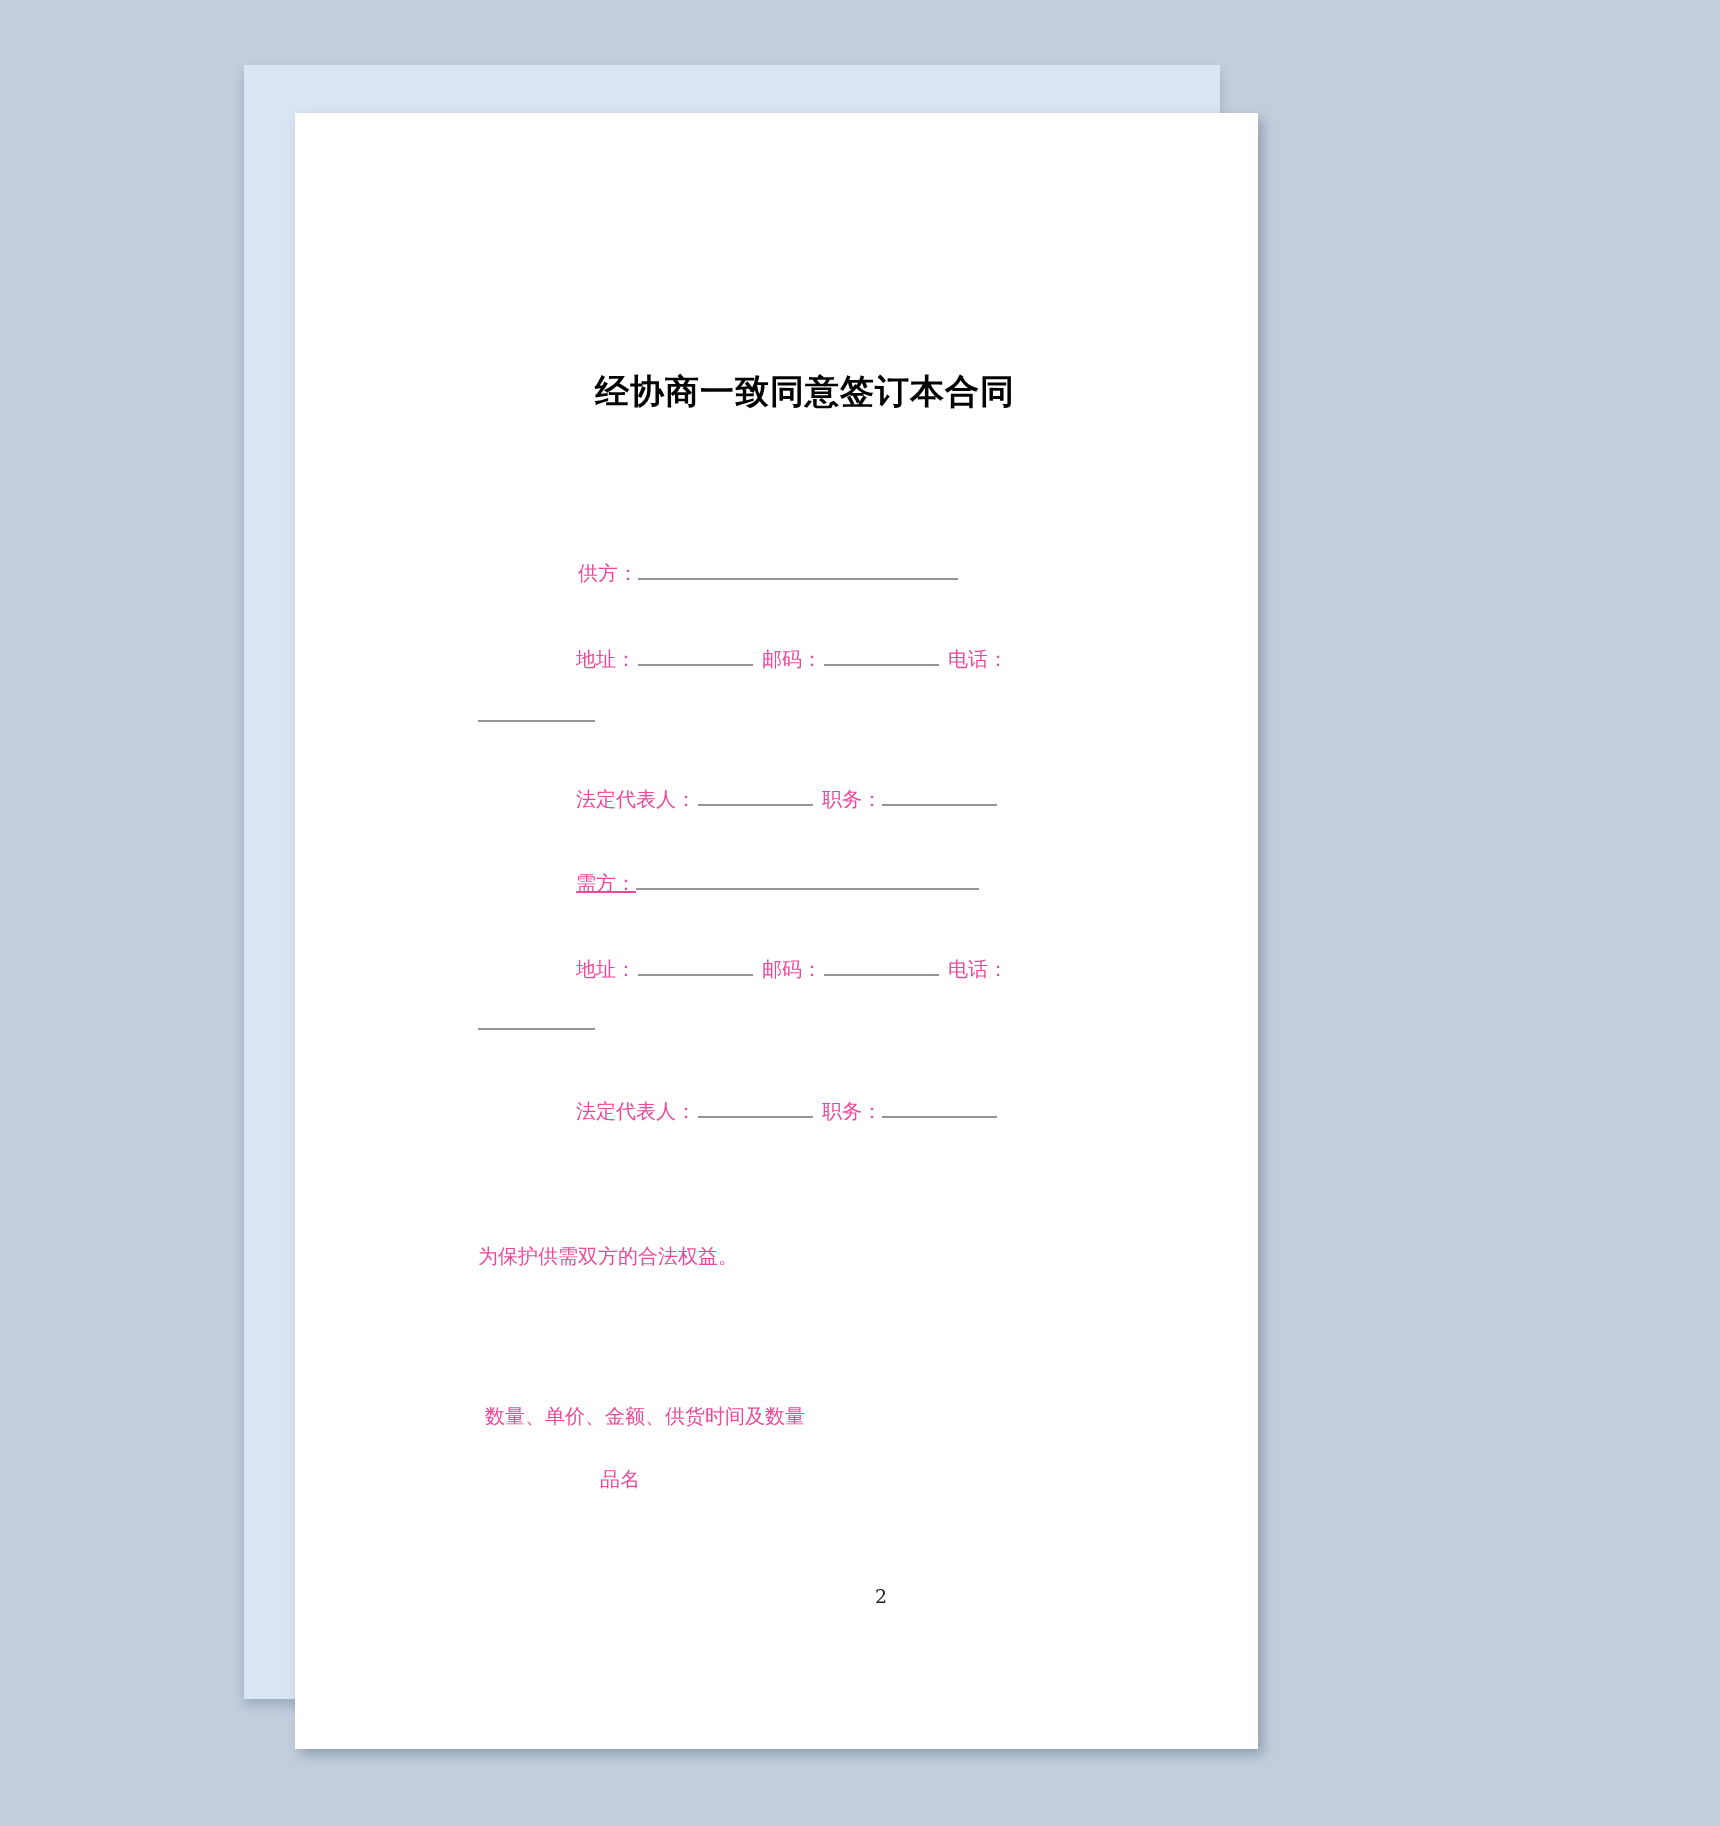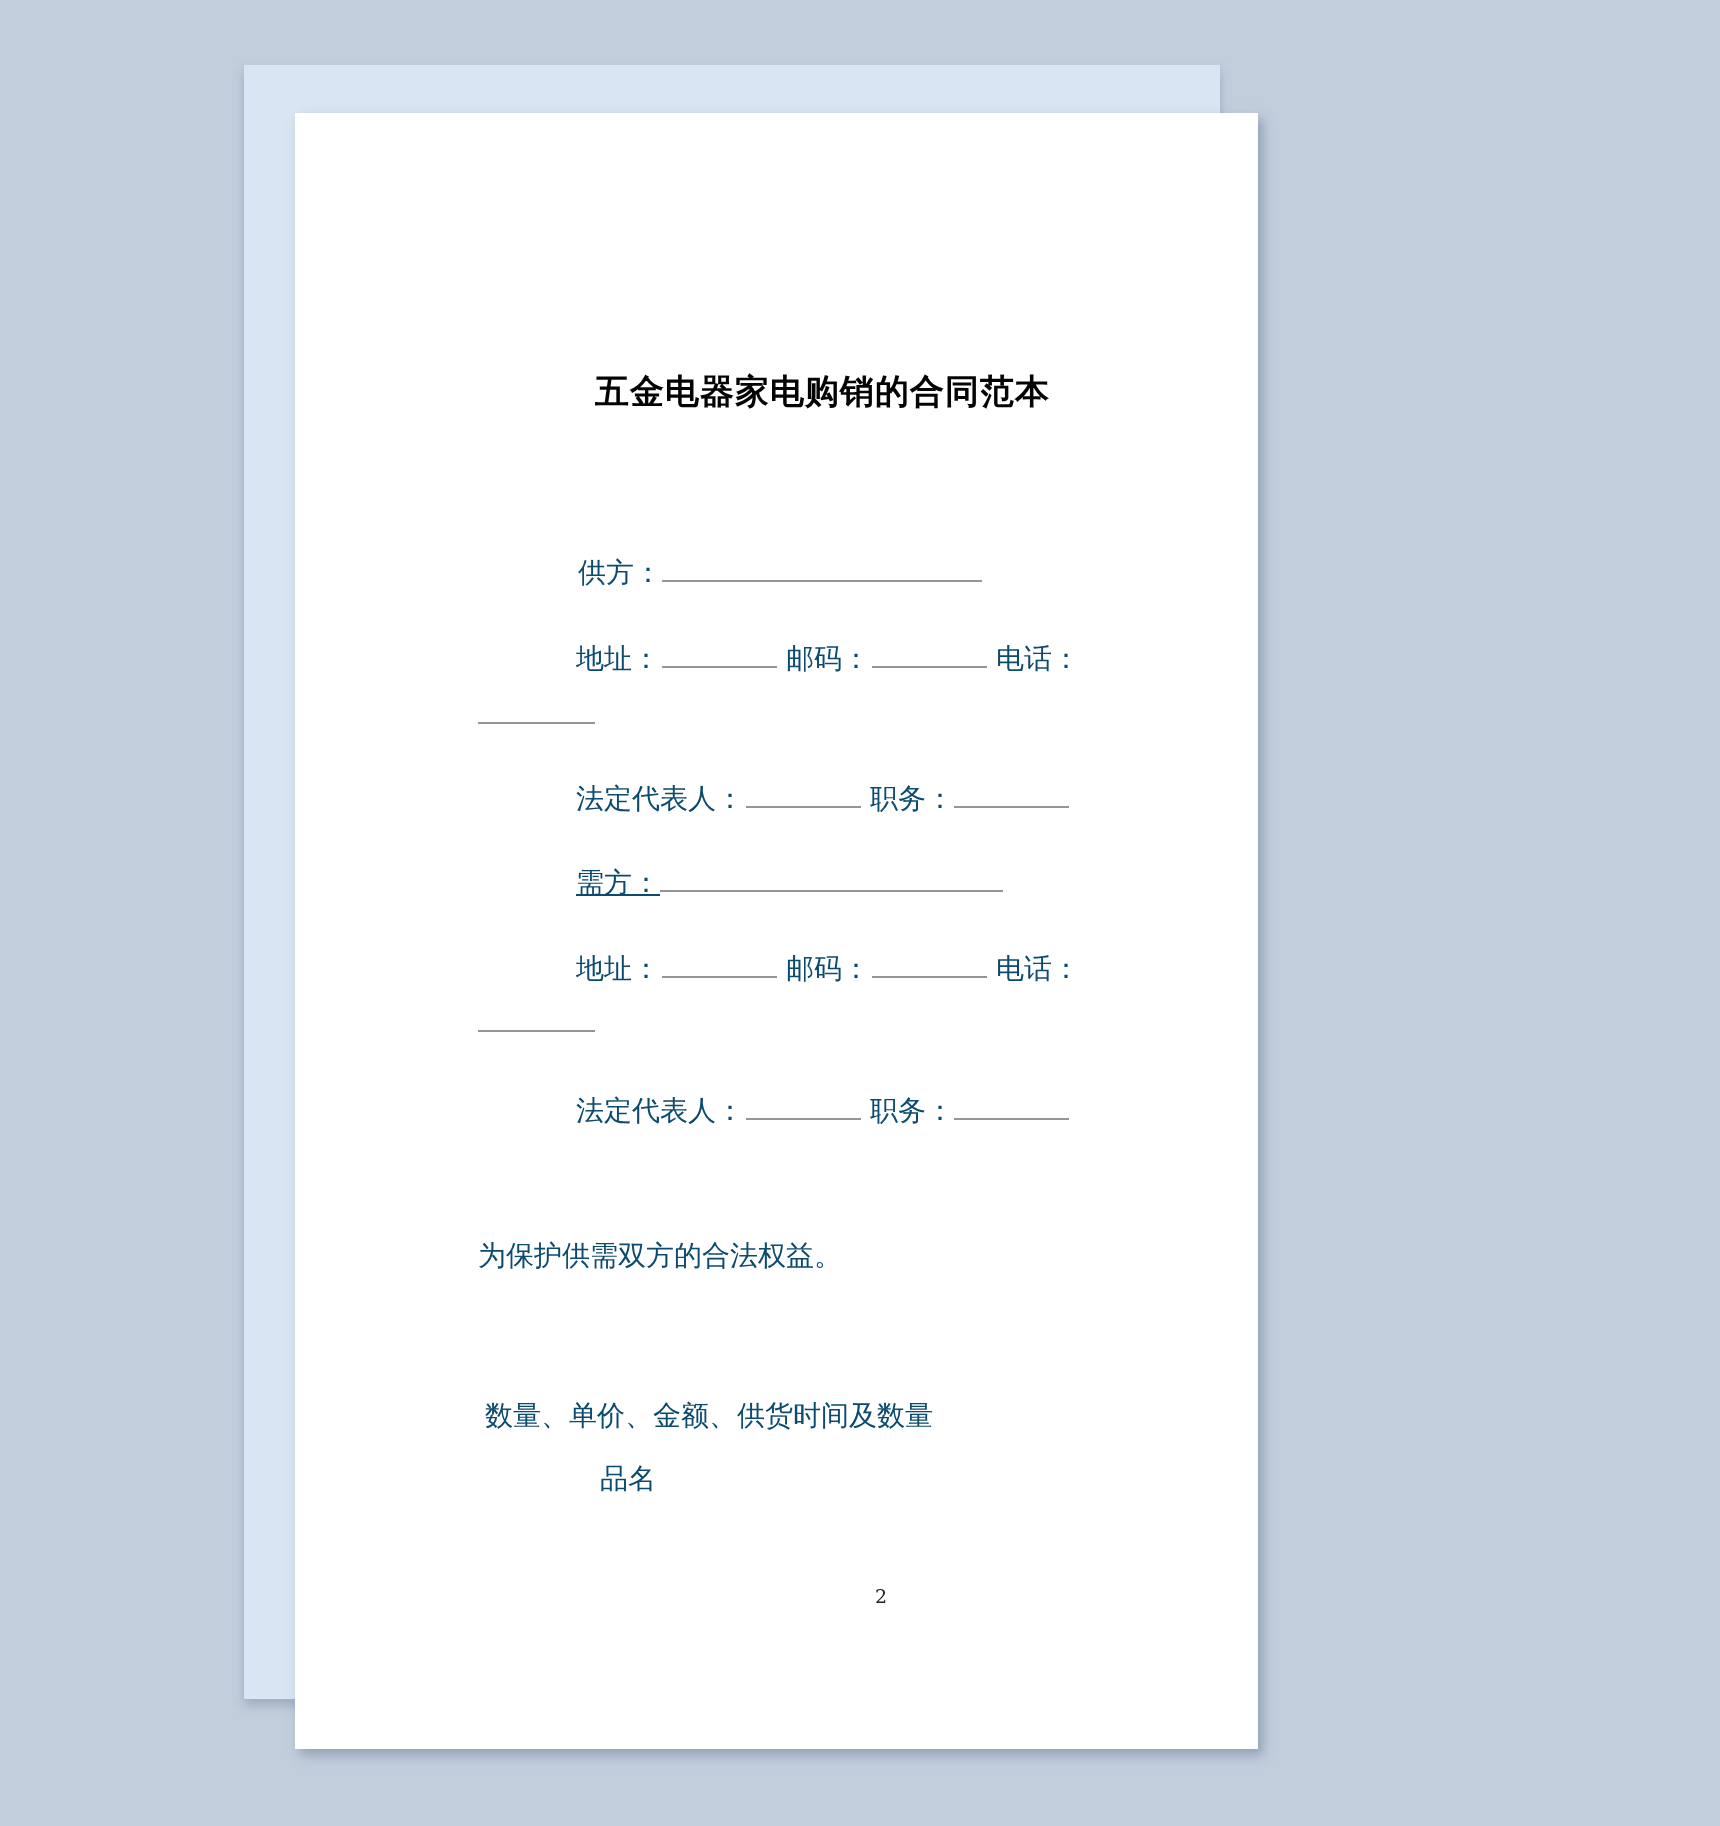--- a/index.html
+++ b/index.html
@@ -44,23 +44,23 @@
     font-family: "DejaVu Sans", "Liberation Sans", sans-serif;
     font-weight: 700;
     font-size: 34px;
     line-height: 44px;
     color: #030303;
     letter-spacing: 1px;
     white-space: nowrap;
   }
   .line {
     position: absolute;
-    font-size: 28px;
+    font-size: 20px;
     line-height: 30px;
-    color: #0c4a6e;
+    color: #ec4899;
     white-space: nowrap;
   }
   .blank {
     display: inline-block;
     height: 1px;
     border-bottom: 2px solid #94949a;
   }
   .w-std  { width: 115px; }
   .w-xl   { width: 320px; }
   .w-xxl  { width: 343px; }
@@ -90,21 +90,21 @@
   }
 </style>
 </head>
 <body>
 
 <div id="stage">
   <div class="sheet-back"></div>
 
   <div class="paper">
 
-    <div class="doc-title">五金电器家电购销的合同范本</div>
+    <div class="doc-title">经协商一致同意签订本合同</div>
 
     <div class="line" id="l-supplier"><span>供方：</span><span class="blank w-xl"></span></div>
 
     <div class="line" id="l-addr1"><span>地址：</span><span class="blank w-std gap"></span><span>邮码：</span><span class="blank w-std gap"></span><span>电话：</span></div>
 
     <div class="line" id="l-phone1"><span class="blank w-cont"></span></div>
 
     <div class="line" id="l-rep1"><span>法定代表人：</span><span class="blank w-std gap"></span><span>职务：</span><span class="blank w-std"></span></div>
 
     <div class="line" id="l-buyer"><span>需方：</span><span class="blank w-xxl"></span></div>

